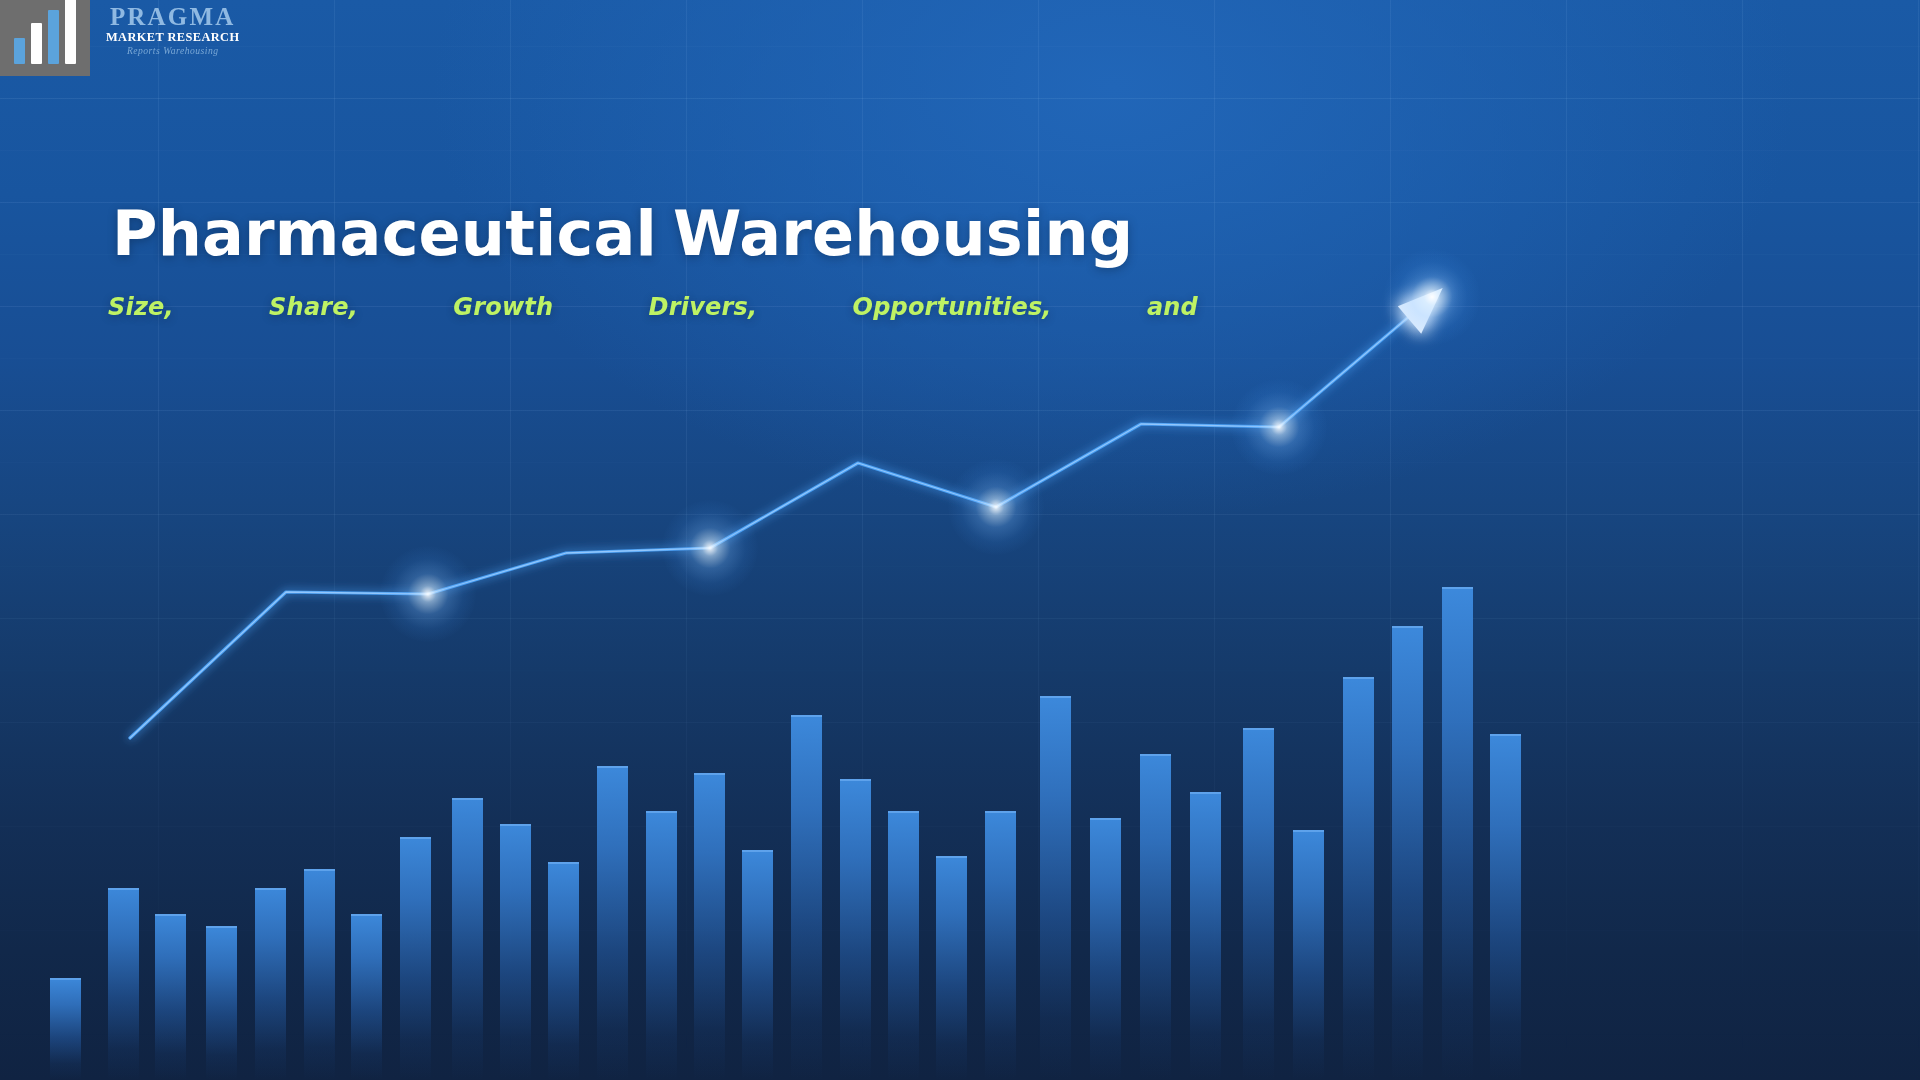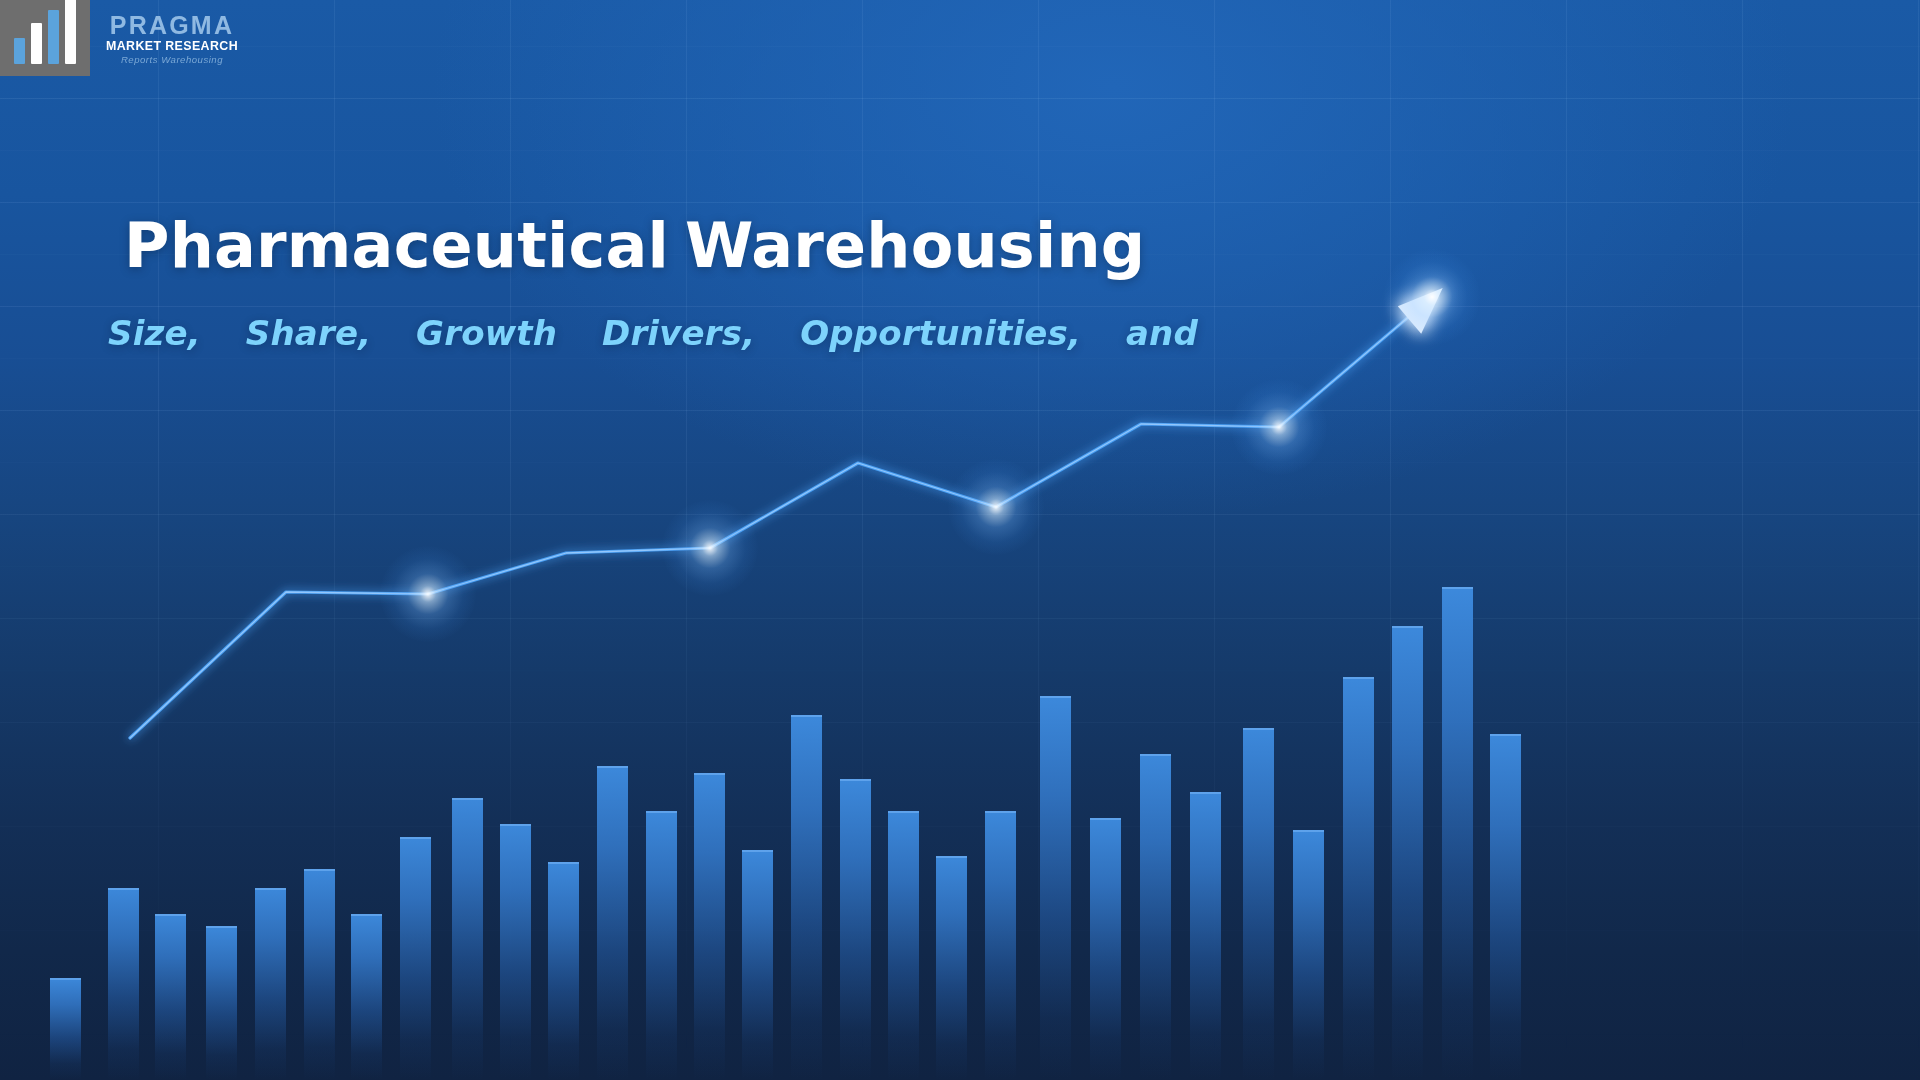--- a/index.html
+++ b/index.html
@@ -102,22 +102,23 @@
       rgba(40,110,210,0.0) 72%);
     pointer-events: none;
   }
 
   
   #logo {
     position: absolute;
     left: 0;
     top: 0;
     display: flex;
-    align-items: center;
+    align-items: flex-start;
     height: 76px;
+    font-family: Liberation Serif, serif;
   }
   .logo-mark {
     width: 90px;
     height: 76px;
     background: #6e6e6e;
     display: flex;
     align-items: flex-end;
     justify-content: center;
     gap: 6px;
     padding: 0 0 12px 0;
@@ -165,31 +166,31 @@
     top: 186px;
     width: 1110px;
   }
   .title {
     color: #ffffff;
     font-family: "DejaVu Sans", sans-serif;
     font-weight: bold;
     font-size: 62px;
     line-height: 1.42;
     letter-spacing: 0.2px;
-    margin: 16px;
+    margin: 4px;
     text-shadow: 0 2px 10px rgba(6,22,46,0.35);
   }
   .title .gap { padding-left: 16px; }
   .subtitle {
     margin: 10px 0 0 0;
-    color: #7dd3fc;
+    color: #bef264;
     font-family: "DejaVu Sans", sans-serif;
     font-weight: bold;
     font-style: italic;
-    font-size: 34px;
+    font-size: 24px;
     line-height: 1.62;
     letter-spacing: 0.2px;
     width: 1090px;
     text-align: justify;
     text-shadow: 0 2px 8px rgba(6,22,46,0.30);
   }
   .subtitle span { display: block; }
   .subtitle .l1 {
     text-align: justify;
     text-align-last: justify;

